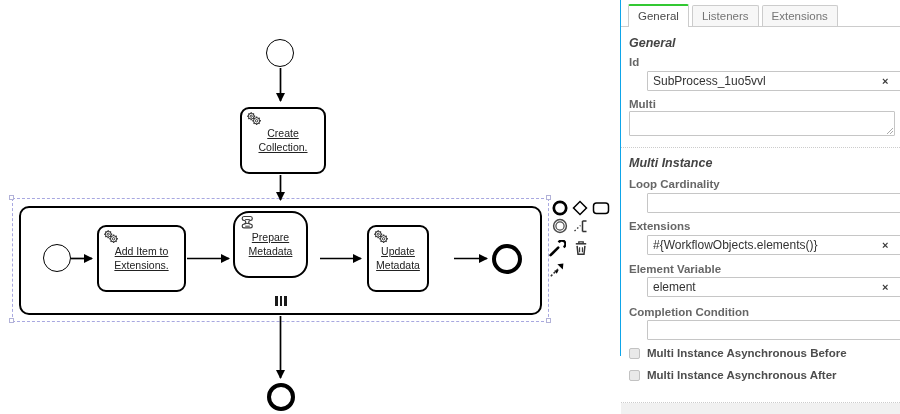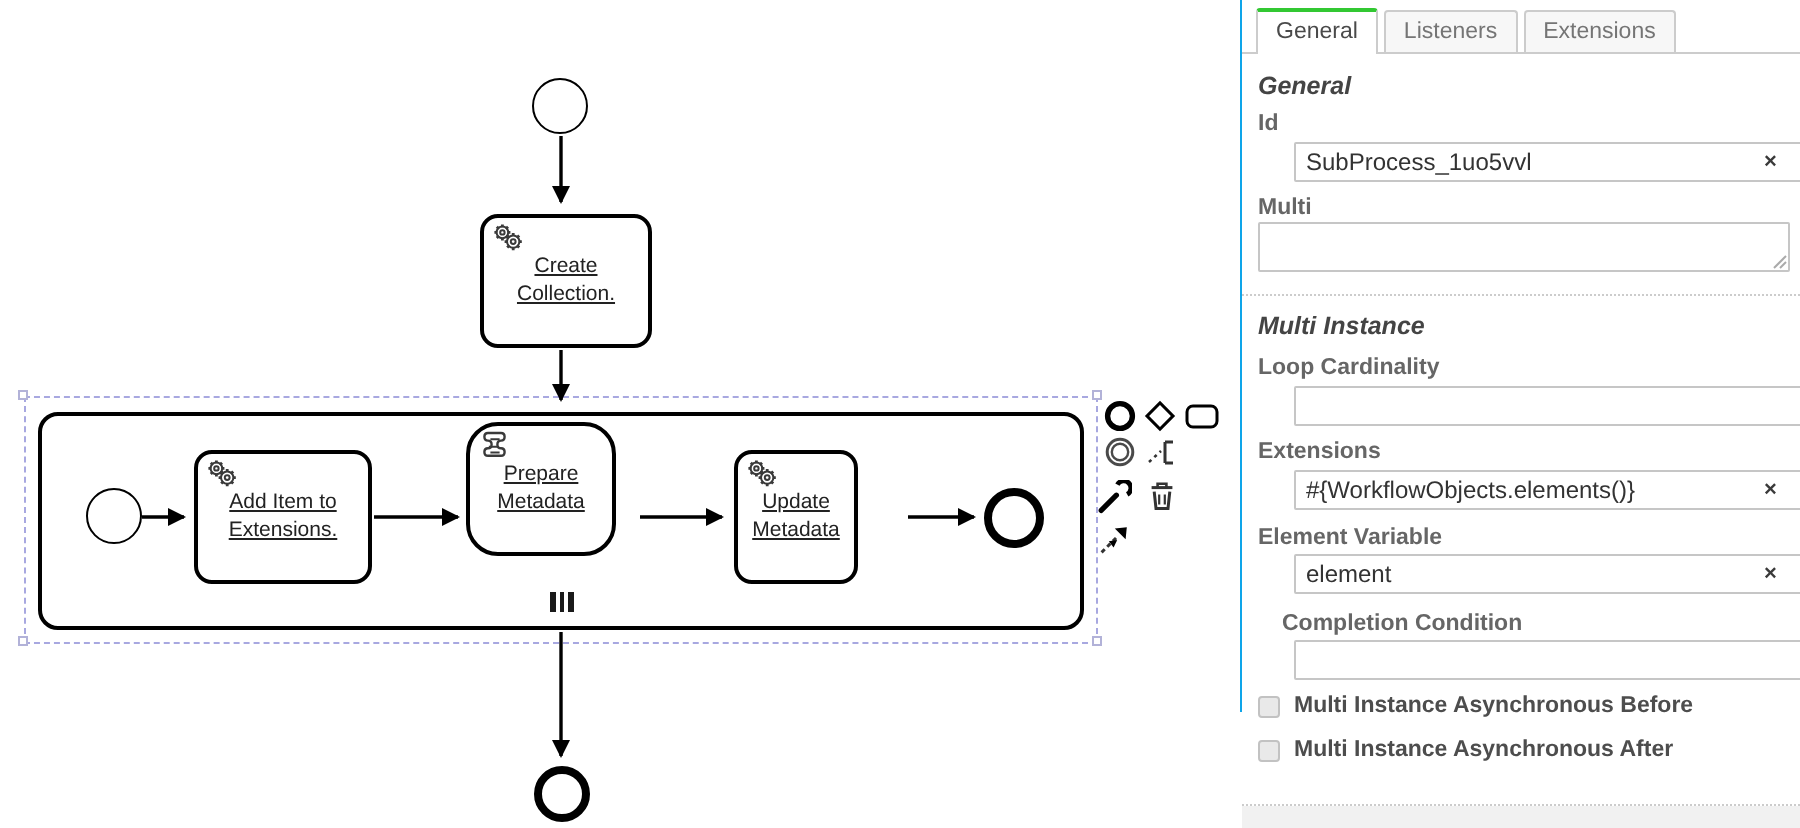--- a/index.html
+++ b/index.html
@@ -229,21 +229,21 @@
     <input class="pp-input empty" style="top: 193px;" type="text" value="">
 
     <div class="field-label" style="top:220px;">Extensions</div>
     <input class="pp-input" style="top: 235px;" type="text" value="#{WorkflowObjects.elements()}">
     <span class="clear-x" style="left:261px; top:240px;">×</span>
 
     <div class="field-label" style="top:263px;">Element Variable</div>
     <input class="pp-input" style="top: 277px;" type="text" value="element">
     <span class="clear-x" style="left:261px; top:282px;">×</span>
 
-    <div class="field-label" style="top:306px;margin-left:12px;">Completion Condition</div>
+    <div class="field-label" style="top:306px;">Completion Condition</div>
     <input class="pp-input empty" style="top: 320px;" type="text" value="">
 
     <div class="cb-row" style="top:347px;">
       <span class="cb-box"></span>
       <span class="cb-label">Multi Instance Asynchronous Before</span>
     </div>
     <div class="cb-row" style="top:369px;">
       <span class="cb-box"></span>
       <span class="cb-label">Multi Instance Asynchronous After</span>
     </div>

